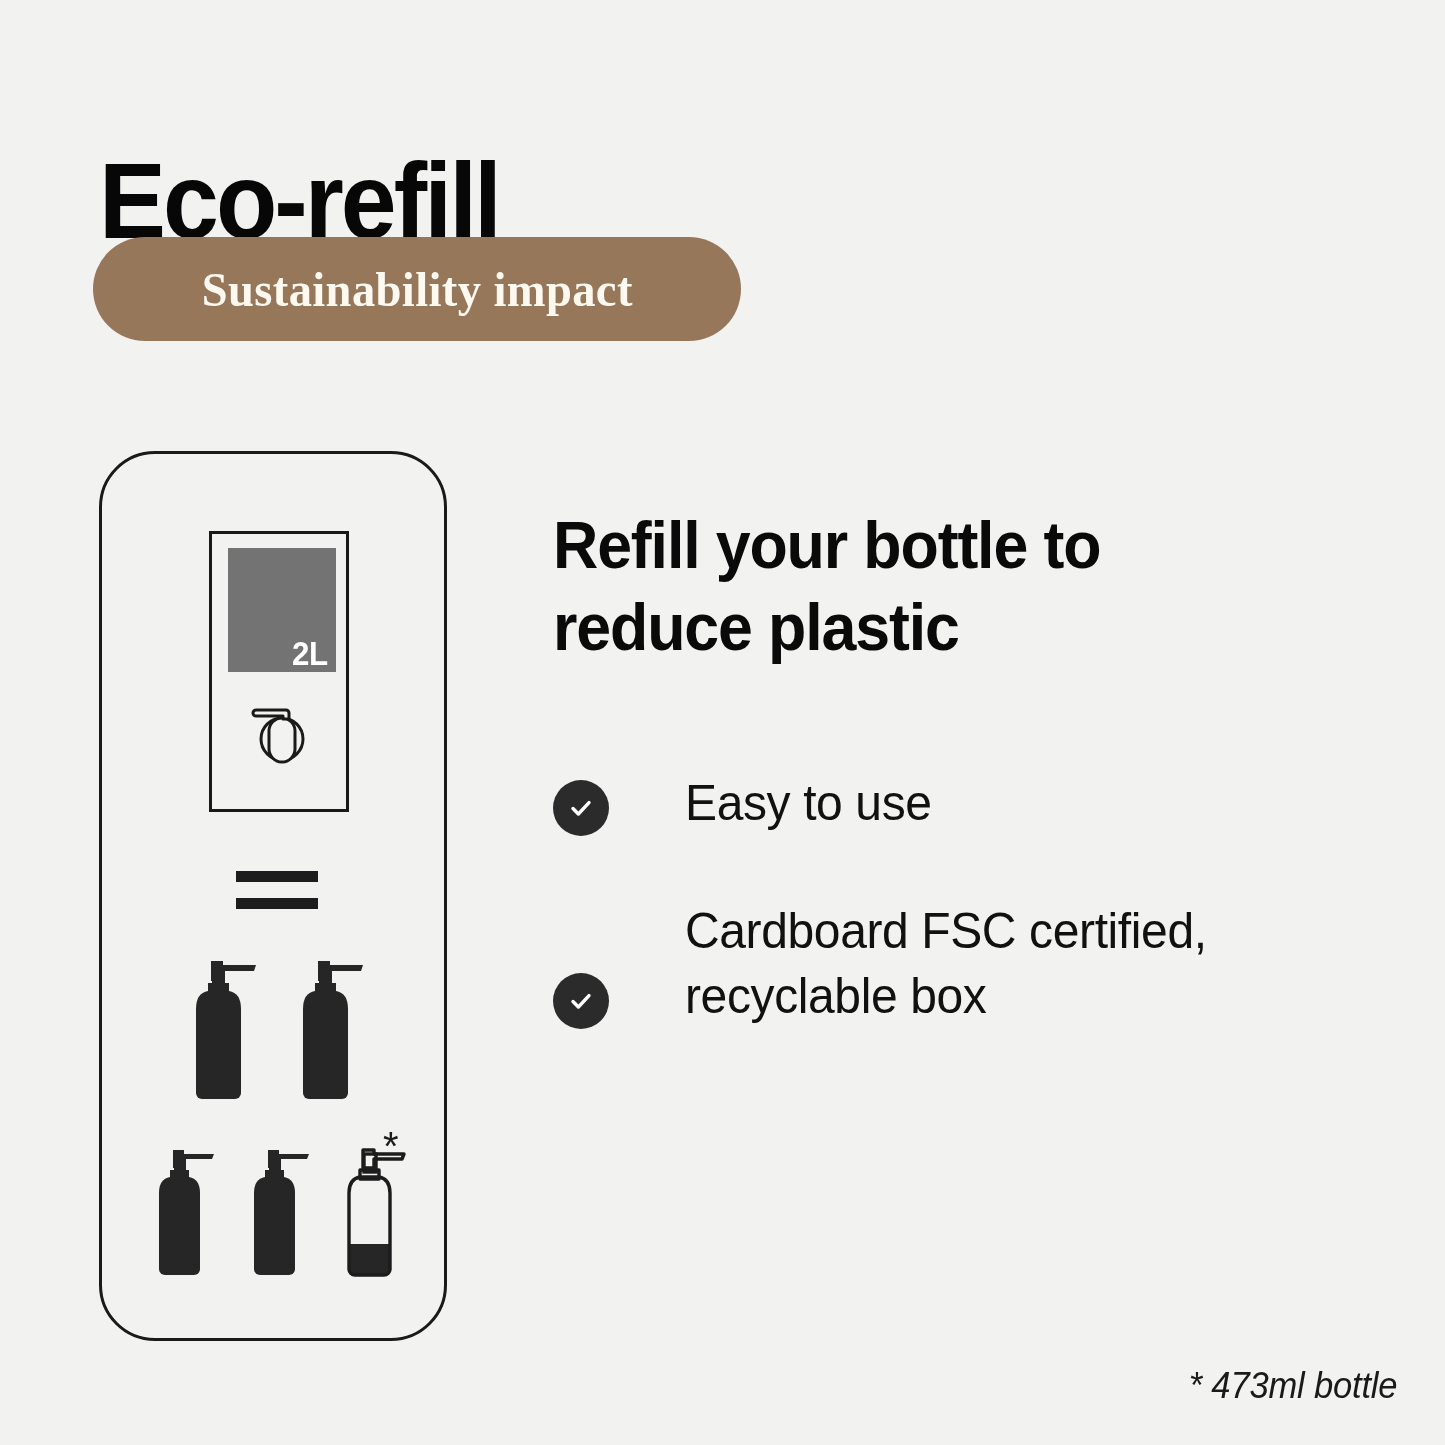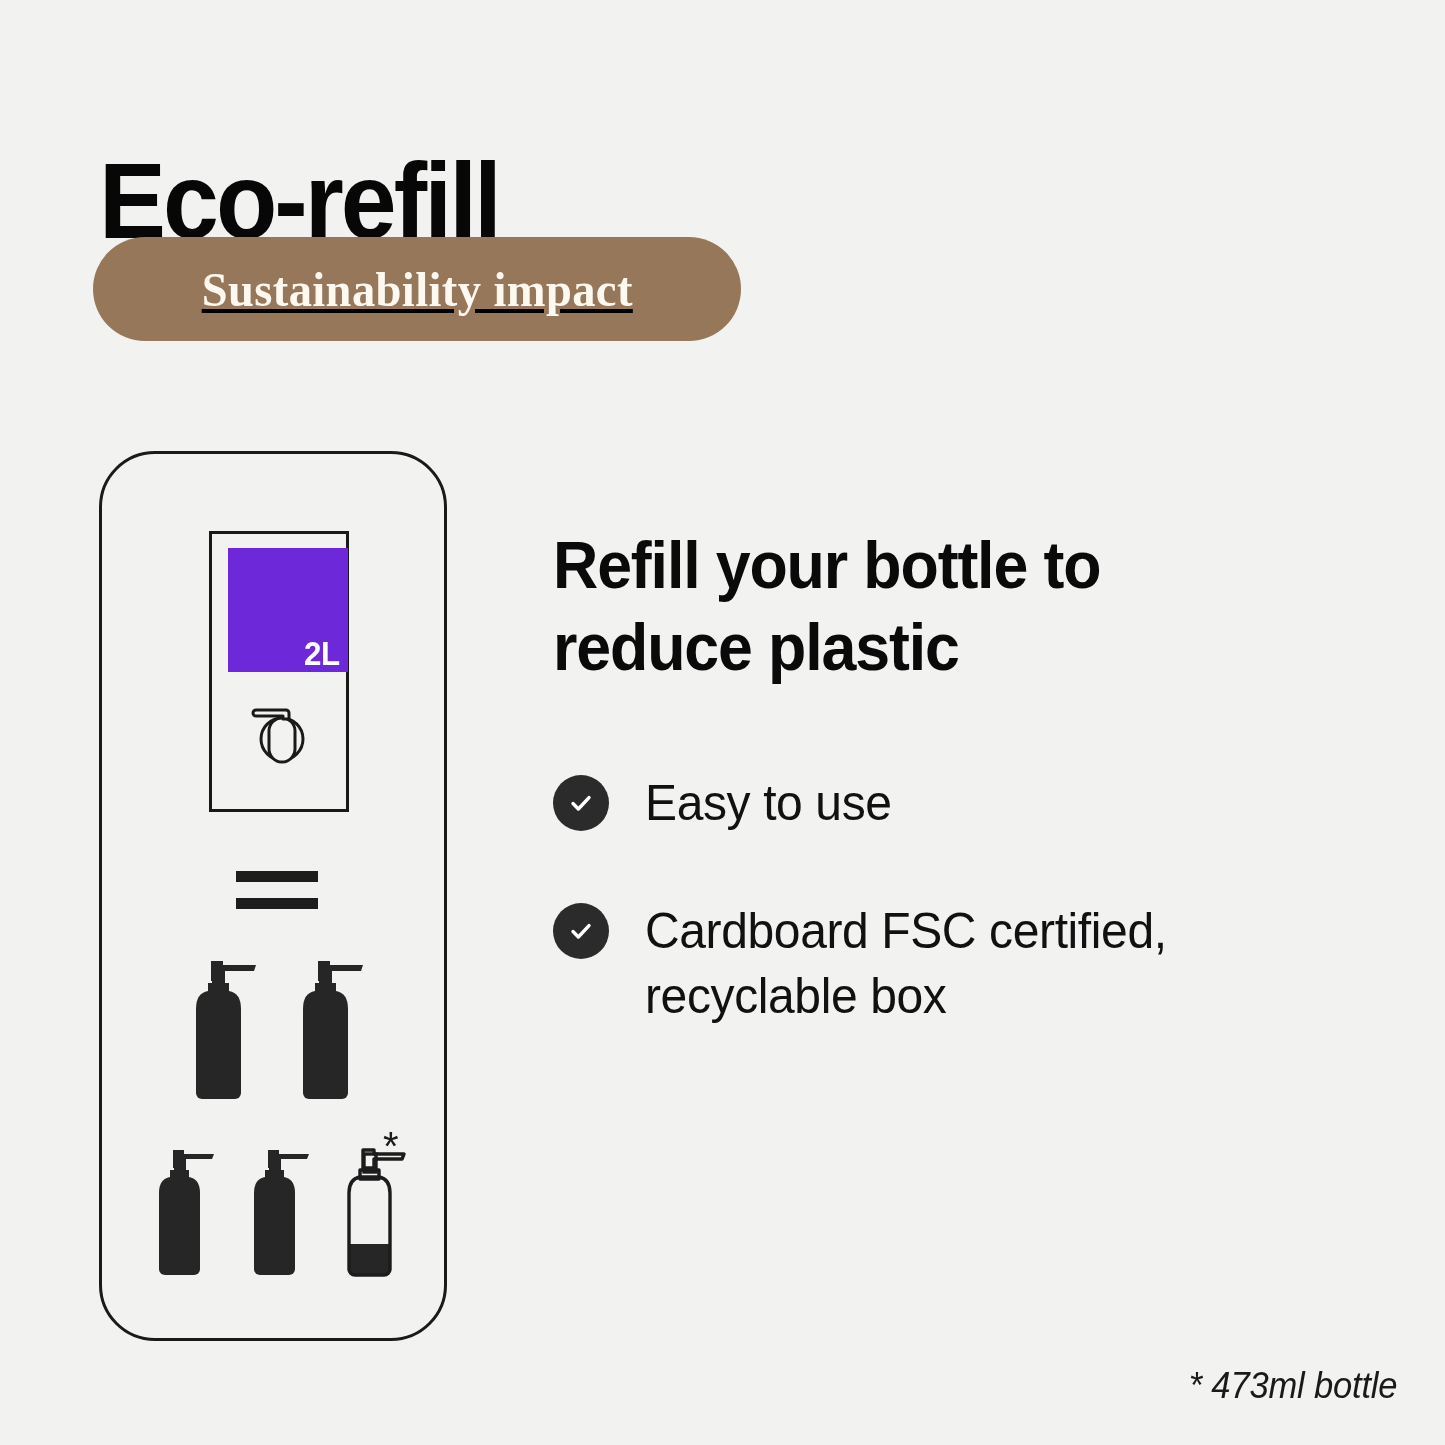--- a/index.html
+++ b/index.html
@@ -38,21 +38,20 @@
     position: absolute;
     left: 93px;
     top: 237px;
     width: 648px;
     height: 104px;
     border-radius: 52px;
     background: #97775a;
     display: flex;
     align-items: center;
     justify-content: center;
-    text-decoration: underline;
   }
   #badge-label {
     font-family: "Liberation Serif", "DejaVu Serif", serif;
     font-size: 48px;
     font-weight: 700;
     color: #fdf9f1;
     letter-spacing: 0.4px;
     transform: scaleX(0.97);
     white-space: nowrap;
   }
@@ -77,23 +76,23 @@
     top: 77px;
     width: 140px;
     height: 281px;
     border: 3px solid #191919;
     box-sizing: border-box;
   }
   #box-panel-2l {
     position: absolute;
     left: 16px;
     top: 14px;
-    width: 120px;
+    width: 108px;
     height: 124px;
-    background: #6d28d9;
+    background: #737373;
   }
   #box-label-2l {
     position: absolute;
     right: 8px;
     bottom: 2px;
     font-family: "Liberation Sans Narrow", "Liberation Sans", sans-serif;
     font-size: 34px;
     font-weight: 700;
     color: #ffffff;
     letter-spacing: -0.5px;
@@ -150,21 +149,20 @@
     line-height: 1;
     color: #1b1b1b;
   }
 
   
   #content-column {
     position: absolute;
     left: 553px;
     top: 505px;
     width: 830px;
-    margin-top: 20px;
   }
   #headline {
     font-family: "Liberation Sans Narrow", "Liberation Sans", sans-serif;
     font-size: 66px;
     line-height: 1.24;
     font-weight: 700;
     letter-spacing: -1.2px;
     color: #0a0a0a;
     transform: scaleX(0.95);
     transform-origin: left top;
@@ -173,22 +171,23 @@
   }
 
   #feature-list {
     position: absolute;
     left: 553px;
     top: 771px;
     width: 850px;
   }
   .feature-item {
     display: flex;
-    align-items: flex-start;
+    align-items: flex-end;
     margin-bottom: 63px;
+    gap: 40px;
   }
   .feature-item:last-child { margin-bottom: 16px; }
   .check-badge {
     flex: 0 0 auto;
     width: 56px;
     height: 56px;
     border-radius: 50%;
     background: #2b2b2b;
     display: flex;
     align-items: center;

